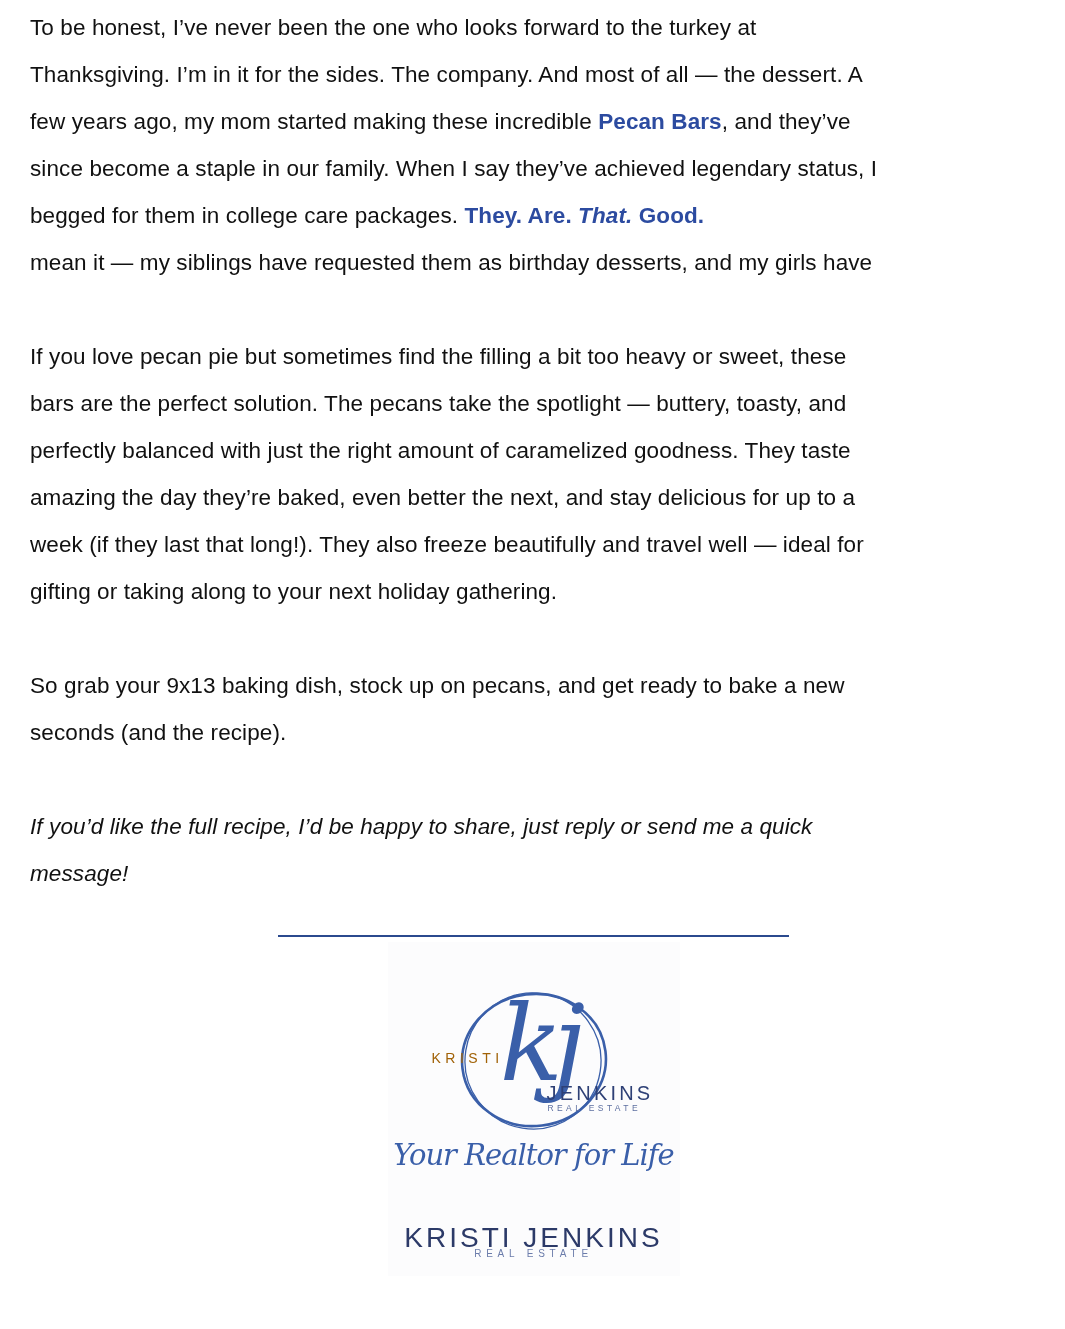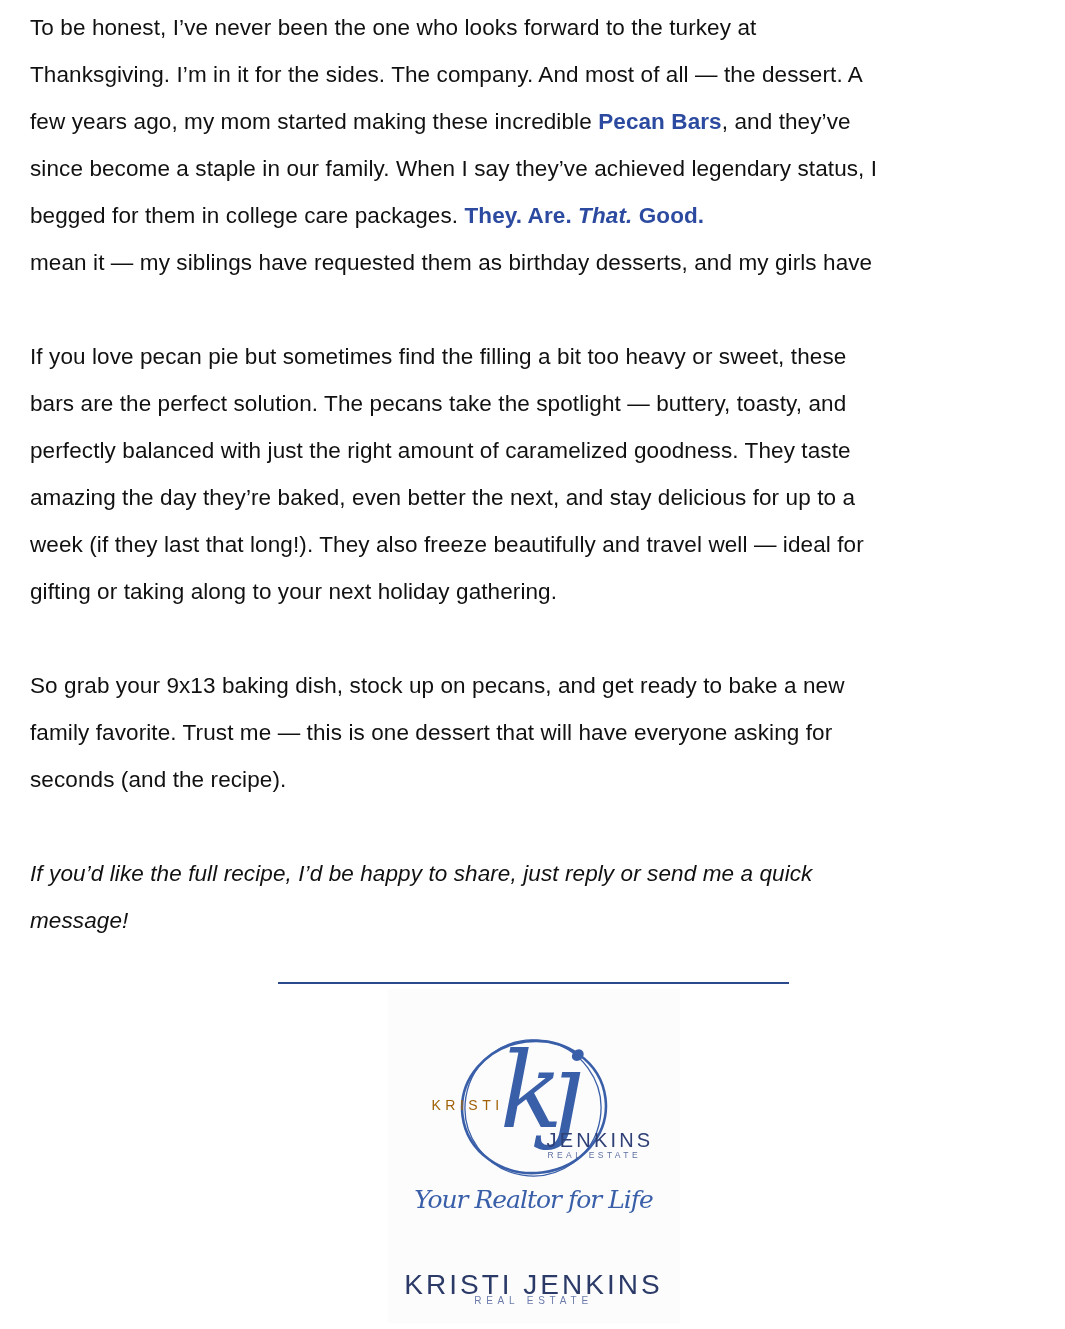--- a/index.html
+++ b/index.html
@@ -67,21 +67,21 @@
   .logo-realestate {
     left: 160px; top: 161px;
     font-size: 8.5px; letter-spacing: 3.4px;
     color: #5d6fa0;
   }
   .tagline {
     left: 0; top: 196px; width: 292px;
     text-align: center;
     font-family: "DejaVu Serif", serif;
     font-style: italic;
-    font-size: 25px;
+    font-size: 29px;
     letter-spacing: -1px;
     color: #3a5fa9;
     white-space: nowrap;
   }
   .sig-name {
     left: 0; top: 280px; width: 292px;
     text-align: center;
     font-size: 28px; letter-spacing: 3px;
     color: #2c3a68;
     white-space: nowrap;
@@ -112,21 +112,20 @@
     <div class="line">If you love pecan pie but sometimes find the filling a bit too heavy or sweet, these</div>
     <div class="line">bars are the perfect solution. The pecans take the spotlight — buttery, toasty, and</div>
     <div class="line">perfectly balanced with just the right amount of caramelized goodness. They taste</div>
     <div class="line">amazing the day they’re baked, even better the next, and stay delicious for up to a</div>
     <div class="line">week (if they last that long!). They also freeze beautifully and travel well — ideal for</div>
     <div class="line">gifting or taking along to your next holiday gathering.</div>
   </div>
 
   <div class="para">
     <div class="line">So grab your 9x13 baking dish, stock up on pecans, and get ready to bake a new</div>
-    <div class="line">family favorite. Trust me — this is one dessert that will have everyone asking for</div>
     <div class="line">seconds (and the recipe).</div>
   </div>
 
   <div class="para italic last">
     <div class="line">If you’d like the full recipe, I’d be happy to share, just reply or send me a quick</div>
     <div class="line">message!</div>
   </div>
 
   <div class="sig-divider"></div>
 

